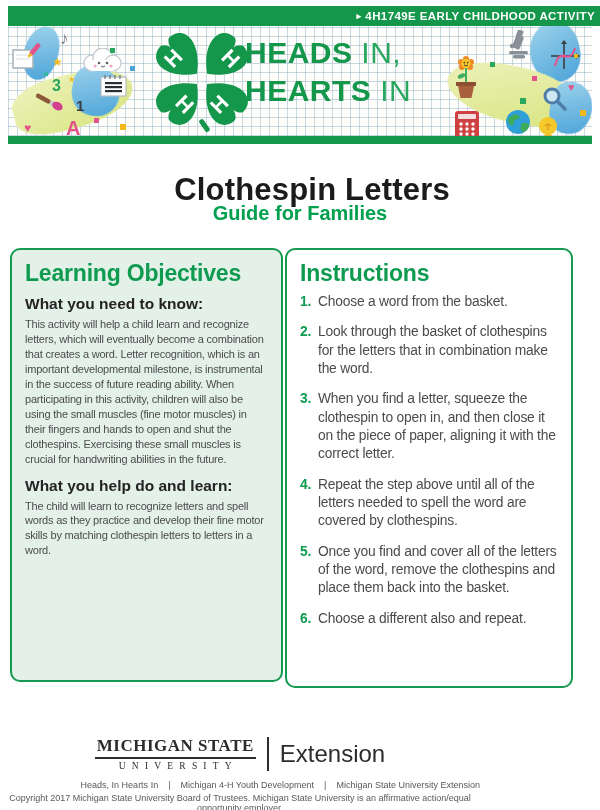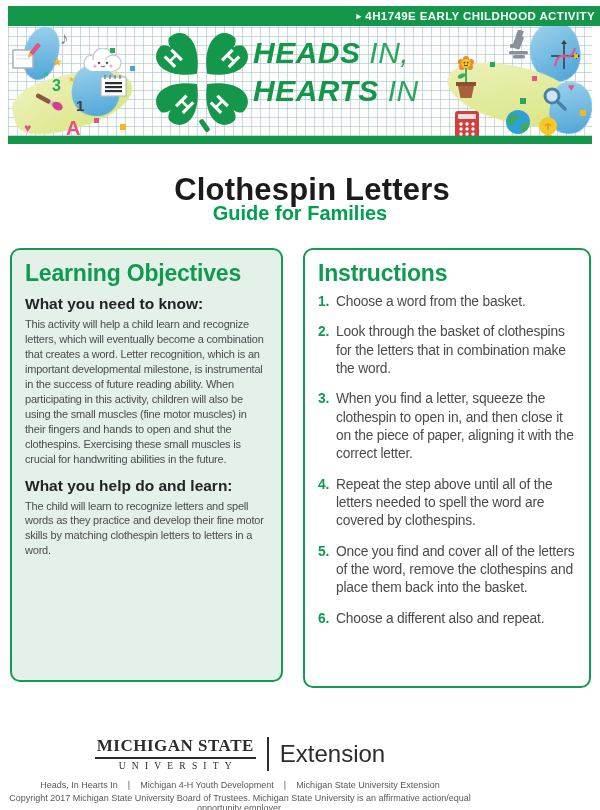--- a/index.html
+++ b/index.html
@@ -20,32 +20,32 @@
             repeating-linear-gradient(90deg, rgba(150,180,196,.5) 0 1px, transparent 1px 9px);
           border-bottom:8px solid #14964b;overflow:hidden;}
   .abs{position:absolute;}
   .blob{position:absolute;filter:blur(.4px);}
   .blob.blue{background:linear-gradient(160deg,#9fd3ec,#4aa3d8);}
   .blob.yellow{background:linear-gradient(160deg,#eef2bc,#d8e47f);}
   .glyph{position:absolute;line-height:1;}
   .sq{position:absolute;width:5px;height:5px;}
 
   .clover{position:absolute;left:142px;top:3px;}
-  .headline{position:absolute;left:245px;top:8px;font-weight:900;font-size:30px;
-            line-height:38px;color:#14964b;letter-spacing:.5px;white-space:nowrap;font-style:italic;}
+  .headline{position:absolute;left:237px;top:8px;font-weight:900;font-size:30px;
+            line-height:38px;color:#14964b;letter-spacing:.5px;white-space:nowrap;}
   .headline .light{font-weight:400;color:#2aa75f;}
 
   
   .doc-title{position:absolute;left:0;width:600px;top:160px;margin:12px;text-align:center;
              font-size:31px;font-weight:800;color:#1b1b1d;letter-spacing:.2px;}
   .doc-subtitle{position:absolute;left:0;width:600px;top:202px;margin:0;text-align:center;
                 font-size:20px;font-weight:bold;color:#00a04f;}
 
   
-  .cols{position:absolute;left:10px;top:248px;width:588px;display:flex;gap:20px;
+  .cols{position:absolute;left:10px;top:248px;width:588px;display:flex;gap:2px;
         align-items:flex-start;}
   .box{border:2px solid #169a52;border-radius:10px;box-sizing:border-box;padding:8px 13px 12px 13px;}
   .box h3{margin:2px 0 6px 0;font-size:23px;font-weight:800;color:#0e9b50;letter-spacing:-.2px;}
   .box h4{margin:8px 0 4px 0;font-size:15.5px;font-weight:bold;color:#232325;}
   .box p{margin:0 0 10px 0;font-size:11px;line-height:1.36;color:#4b4b4e;letter-spacing:-.2px;}
   .box.mint{width:273px;background:#e4f1e9;min-height:434px;}
   .box.plain{width:288px;background:#fff;min-height:440px;}
   .steps{list-style:none;margin:4px 0 0 0;padding:0;}
   .steps li{display:flex;margin-bottom:12px;font-size:13.8px;line-height:1.33;
             color:#4b4b4e;letter-spacing:-.2px;}
@@ -54,21 +54,21 @@
   
   .footer{position:absolute;left:0;top:736px;width:480px;text-align:center;color:#58595b;}
   .msu{display:flex;justify-content:center;align-items:center;gap:11px;}
   .msu-left{text-align:center;}
   .msu-top{font-family:"Liberation Serif",serif;font-weight:bold;font-size:17px;color:#2c2c2e;
            letter-spacing:.5px;border-bottom:2px solid #2c2c2e;padding:0 2px 1px 2px;}
   .msu-bottom{font-family:"Liberation Serif",serif;font-size:9.5px;color:#2c2c2e;
               letter-spacing:6.2px;margin-top:2px;margin-right:-6px;}
   .msu-divider{width:2px;height:34px;background:#2c2c2e;}
   .msu-ext{font-size:24px;color:#2c2c2e;}
-  .credits{font-size:9px;margin-top:9px;}
+  .credits{font-size:9px;margin-top:9px;text-align:right;}
   .credits .sep{margin:0 10px;}
   .copyright{font-size:9px;margin-top:3px;}
 </style>
 </head>
 <body>
 
 <div class="page">
 
   <div class="banner">
     <span class="arrow">▸</span>

